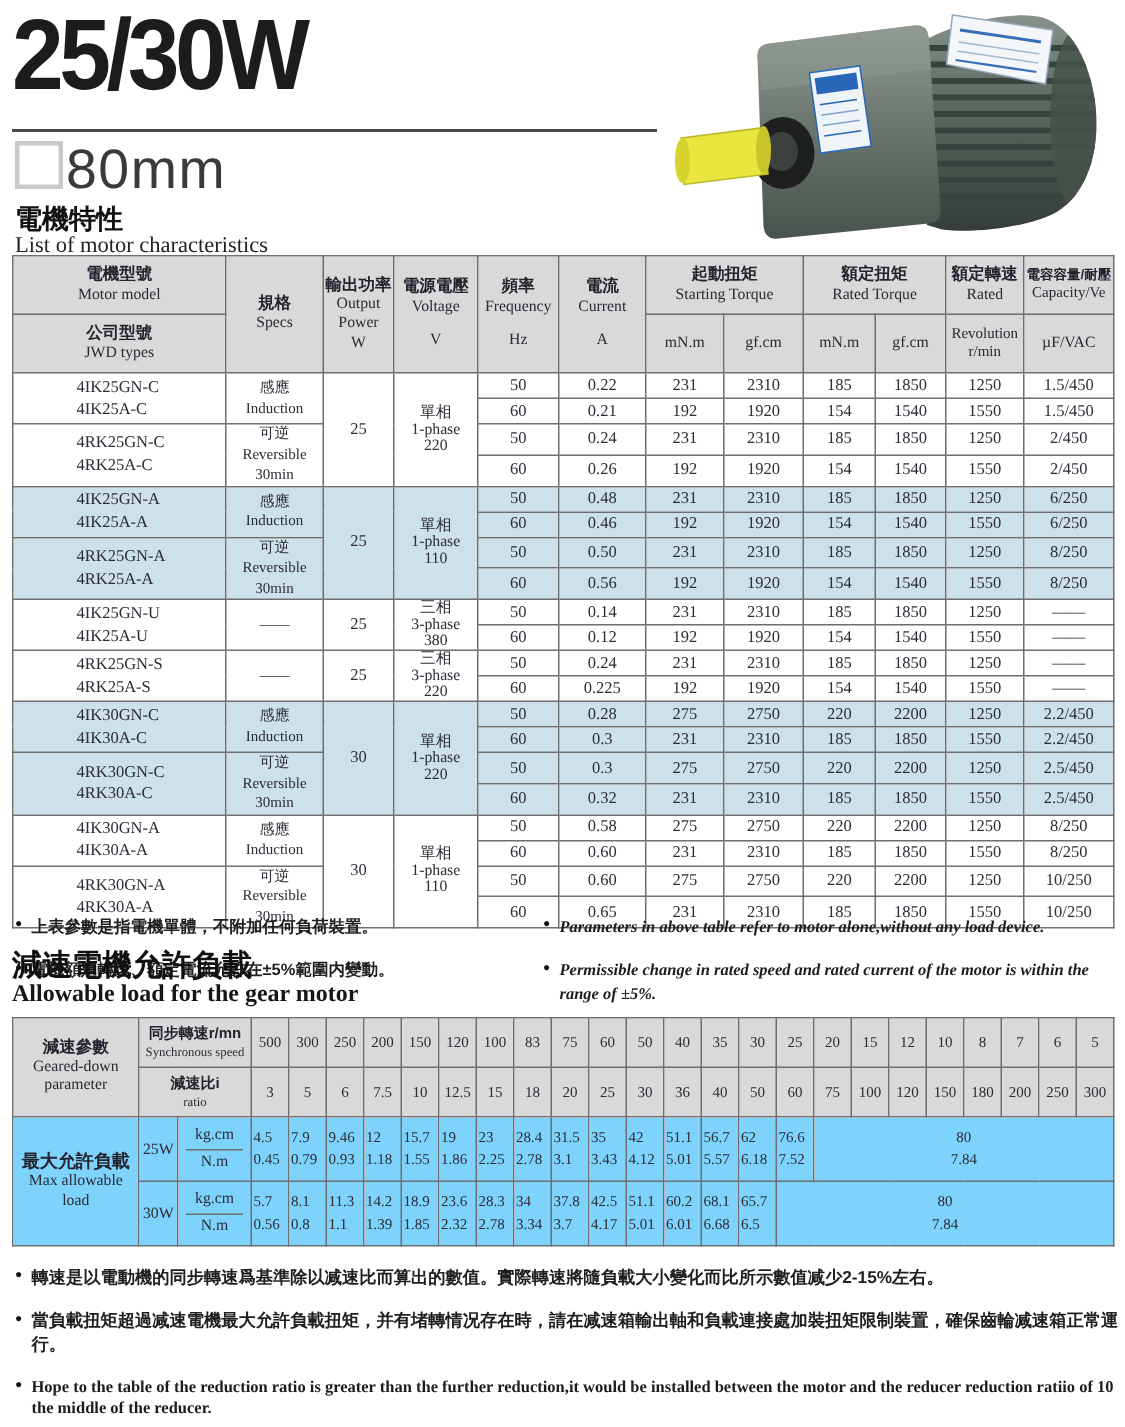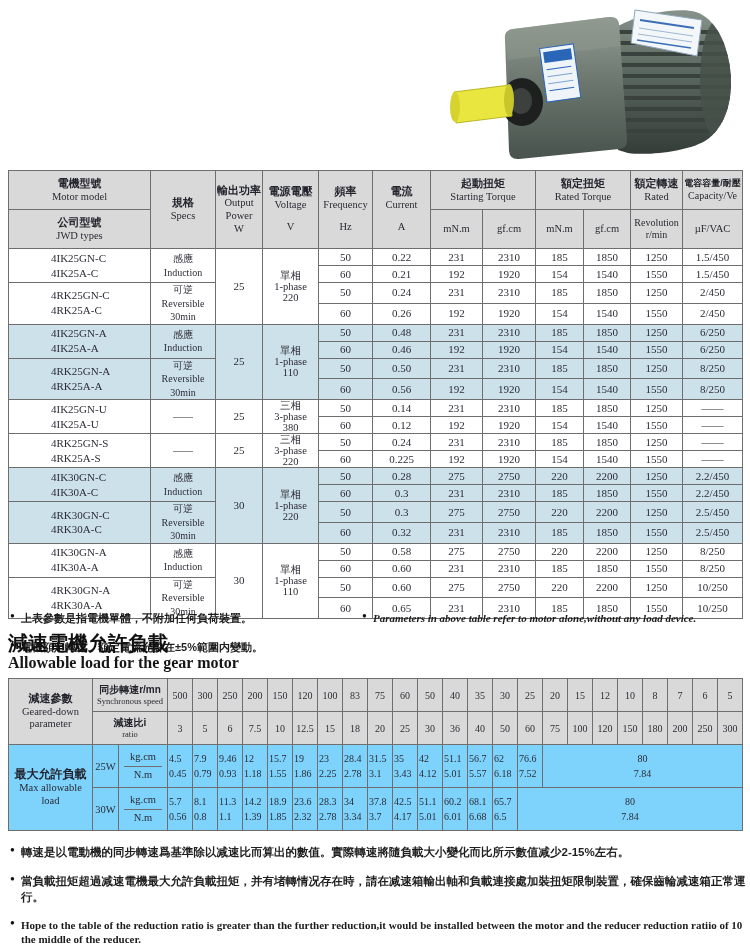--- a/index.html
+++ b/index.html
@@ -71,20 +71,27 @@
   .notes2 .nz{font-size:11.5px;font-weight:bold;color:#1f1f1f;line-height:1.45;}
   .notes2 .ne{margin-top:4px;font-family:"Liberation Serif",serif;font-weight:bold;font-size:11px;
               color:#1c1c1c;line-height:1.3;}
   .notes2 .ne li{margin-bottom:5px;}
 </style>
 </head>
 <body>
 
 <div class="page">
 
+  <div class="title-block">
+    <h1 class="big-title">25/30W</h1>
+    <div class="title-rule"></div>
+    <div class="frame-size"><span class="sq"></span><span>80mm</span></div>
+    <div class="sec1-zh">電機特性</div>
+    <div class="sec1-en serif">List of motor characteristics</div>
+  </div>
 
   <div class="motor-photo">
     <svg width="296" height="162" viewBox="0 0 296 162">
       <defs>
         <linearGradient id="gb" x1="0" y1="0" x2="0" y2="1">
           <stop offset="0" stop-color="#939d94"></stop>
             <stop offset="0.45" stop-color="#6b776f"></stop>
             <stop offset="1" stop-color="#49534d"></stop>
         </linearGradient>
         <linearGradient id="mb" x1="0" y1="0" x2="0" y2="1">
@@ -877,20 +884,21 @@
       </tbody>
   </table>
 
   <div class="notes1">
     <ul class="notes nz">
         <li>上表參數是指電機單體，不附加任何負荷裝置。</li>
         <li>電機額定轉速、額定電流允許在±5%範圍内變動。</li>
       </ul>
     <ul class="notes ne">
         <li>Parameters in above table refer to motor alone,without any load device.</li>
+        <li>Permissible change in rated speed and rated current of the motor is within the range of ±5%.</li>
       </ul>
   </div>
 
   <div class="sec2-zh">減速電機允許負載</div>
   <div class="sec2-en">Allowable load for the gear motor</div>
 
   <table class="t2">
     <colgroup id="t2cols">
         <col style="width: 84px;">
         <col style="width: 26px;">

